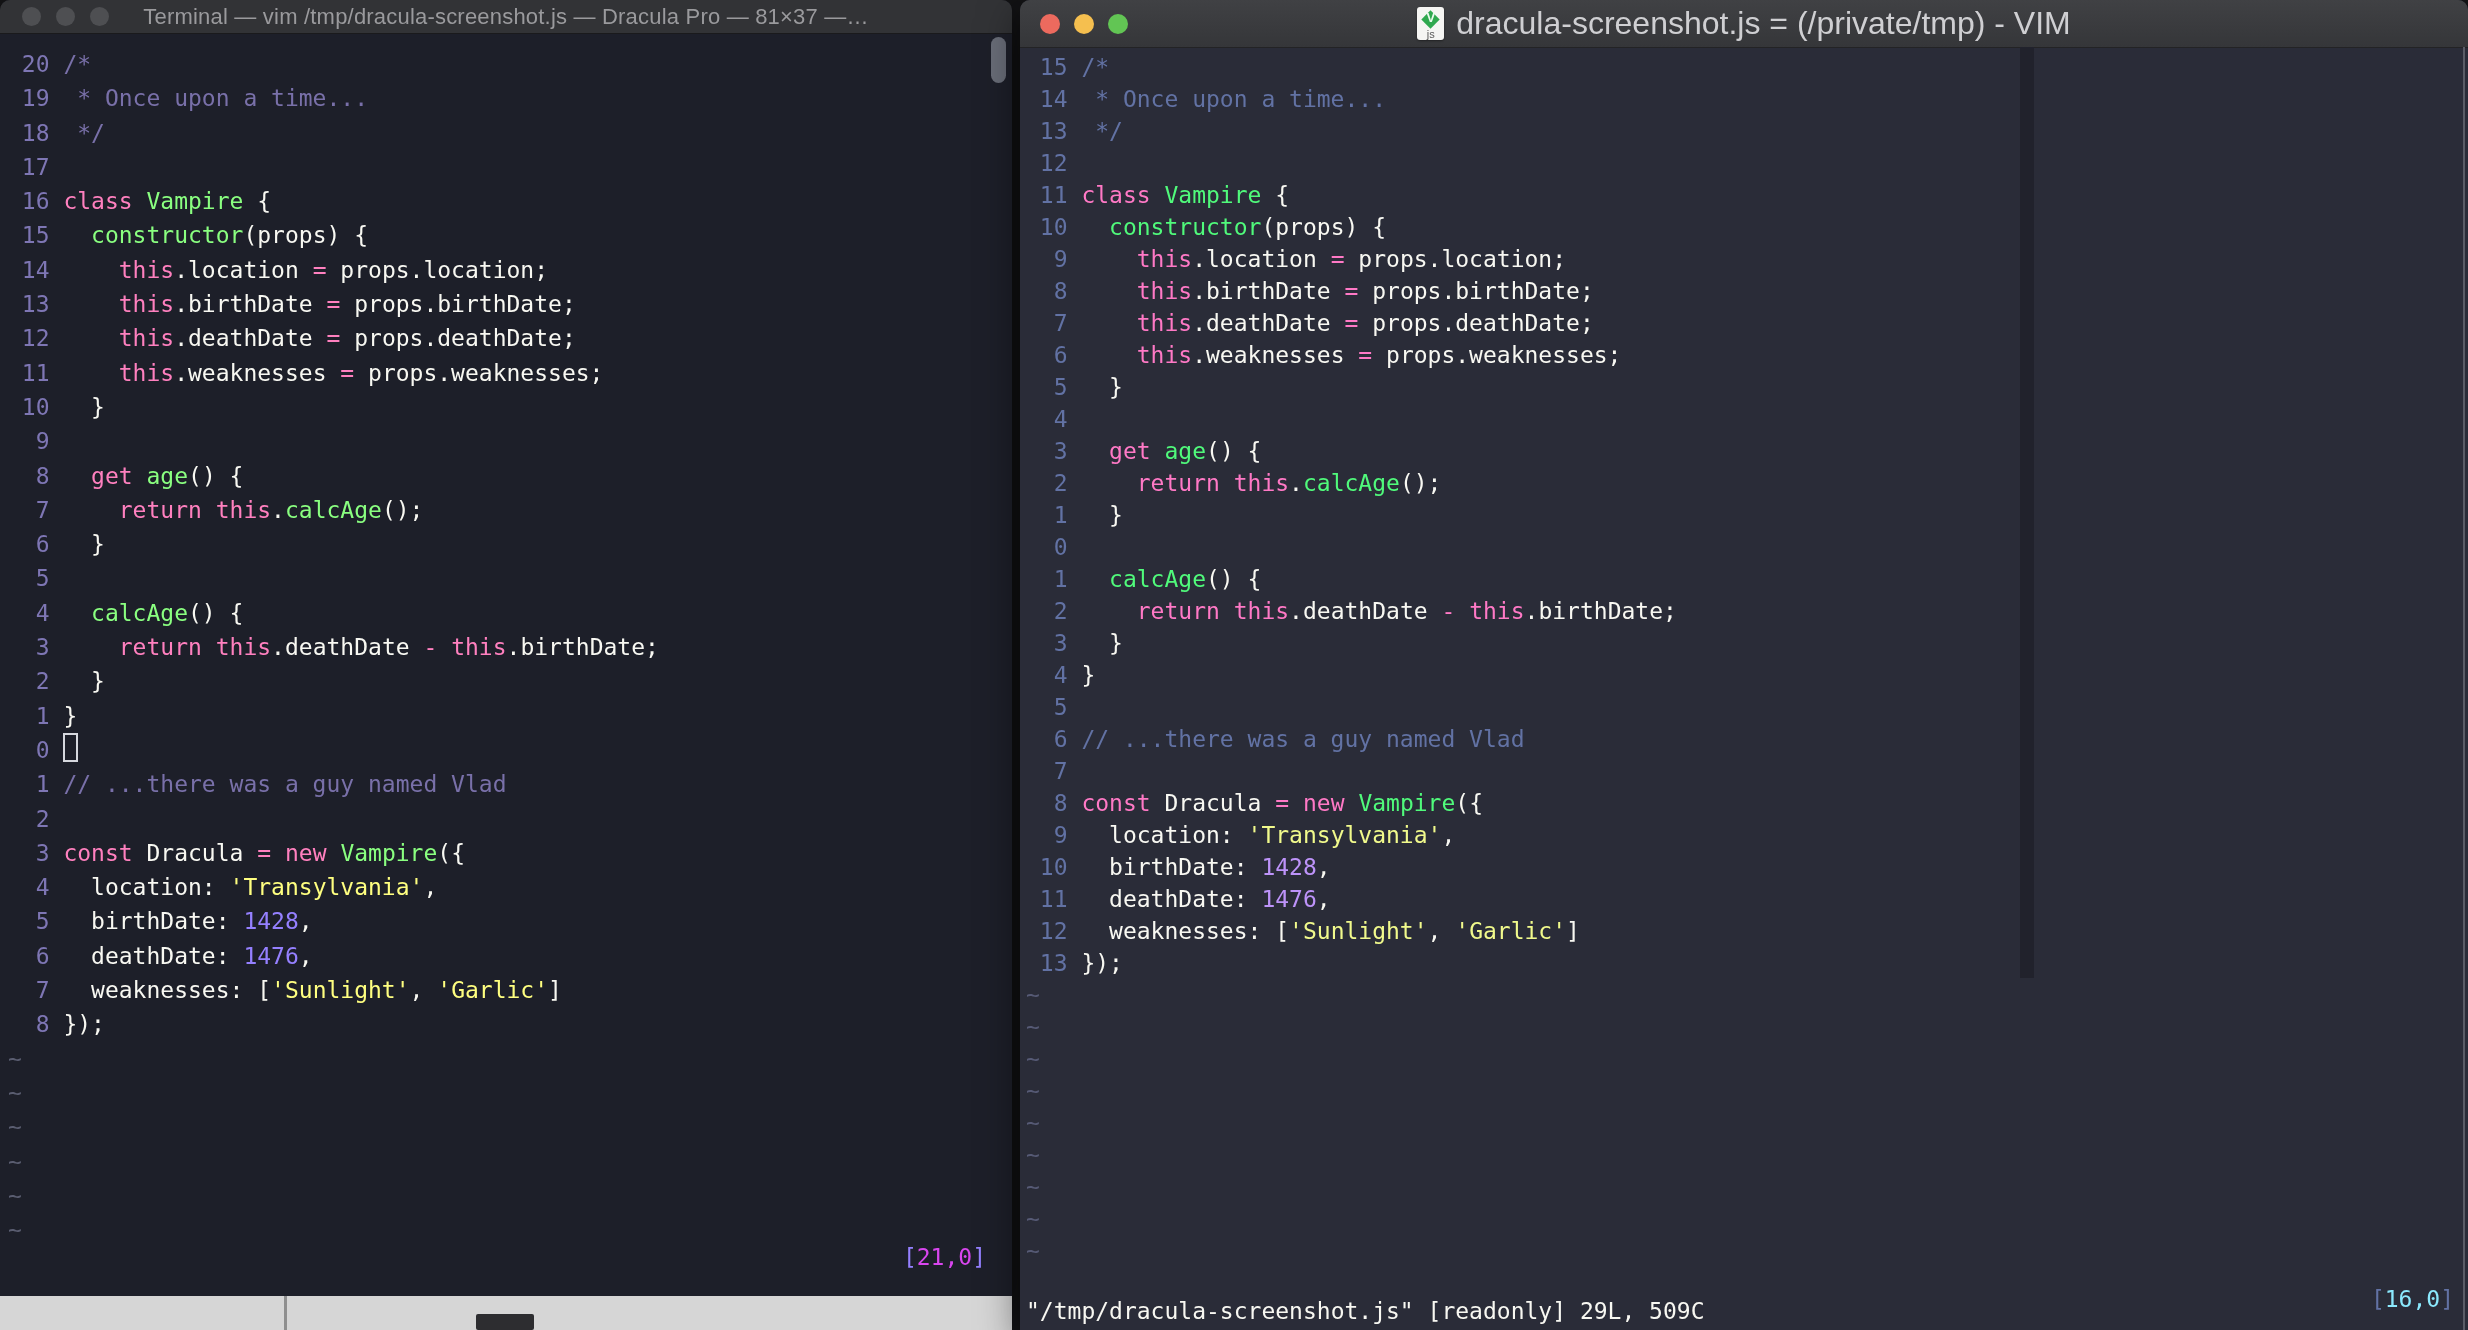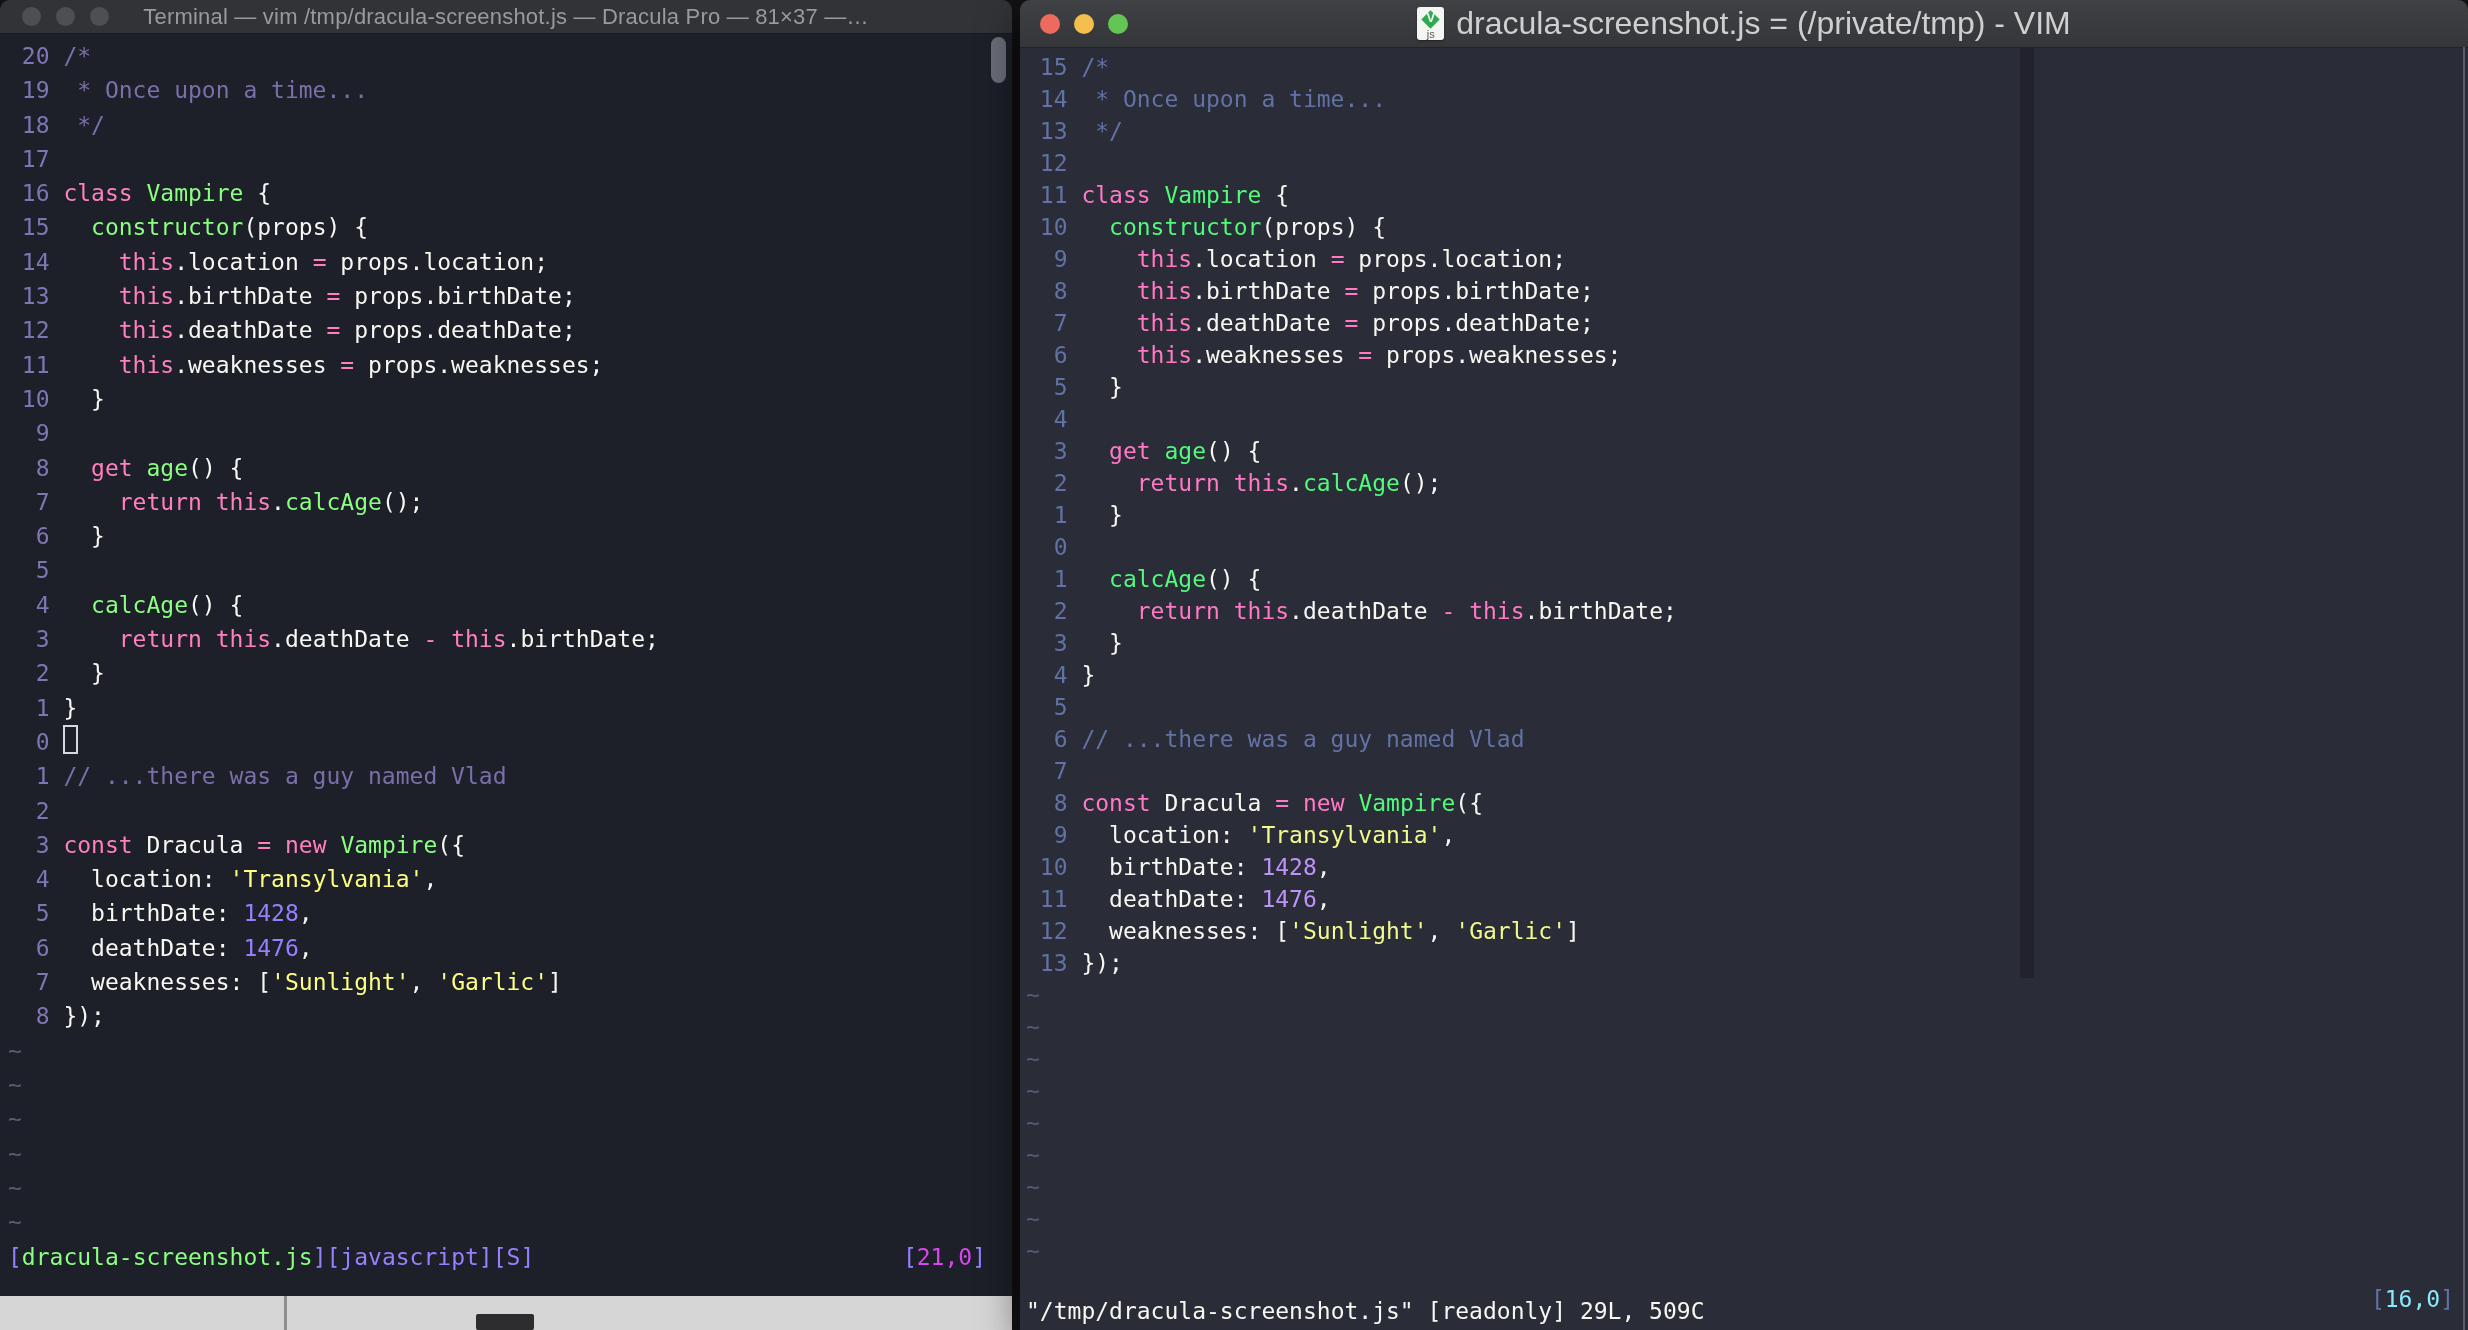--- a/index.html
+++ b/index.html
@@ -13,21 +13,21 @@
   .win-left .titlebar{position:relative;height:33px;background:#323336;border-bottom:1px solid #1a1a1c;
        border-radius:10px 10px 0 0;display:flex;align-items:center;justify-content:center;}
   .win-left .title{font-family:"Liberation Sans", sans-serif;font-size:22px;color:#9a9a9d;
        white-space:nowrap;letter-spacing:.2px;}
   .lights{position:absolute;left:0;top:0;height:100%;display:flex;align-items:center;}
   .light{border-radius:50%;}
   .win-left .light{width:19px;height:19px;background:#4e4f52;margin-left:15px;}
   .win-left .light:first-child{margin-left:22px;}
 
   .code{position:absolute;left:0;right:0;font-size:23px;white-space:pre;}
-  .win-left .code{top:33px;padding:6px 0 0 8px;line-height:34.3px;}
+  .win-left .code{top:33px;padding:14px 0 0 8px;line-height:34.3px;}
   .ln{display:inline-block;width:3ch;text-align:right;margin-right:1ch;}
   .win-left .ln{color:#7e76b4;}
   .win-left .c-w{color:#f8f8f2}.win-left .c-k{color:#ff80bf}.win-left .c-f{color:#8aff80}
   .win-left .c-s{color:#ffff80}.win-left .c-n{color:#9580ff}.win-left .c-c{color:#7970a9}
   .win-left .tilde{color:#5a5d70;}
   .hollow-cursor{display:inline-block;width:11px;height:25px;border:2px solid #d6d8de;
        vertical-align:-4px;}
   .statusline{position:absolute;font-size:23px;white-space:pre;}
   .win-left .statusline{left:8px;top:1244px;}
   .win-left .pos-indicator{left:auto;right:26px;top:1244px;}
@@ -80,21 +80,20 @@
 <div class="window win-left">
   <div class="titlebar">
     <div class="lights">
       <div class="light"></div>
       <div class="light"></div>
       <div class="light"></div>
     </div>
     <div class="title">Terminal — vim /tmp/dracula-screenshot.js — Dracula Pro — 81×37 —…</div>
   </div>
   <div class="code"><div><span class="ln">20</span><span class="c-c">/*</span></div><div><span class="ln">19</span><span class="c-c"> * Once upon a time...</span></div><div><span class="ln">18</span><span class="c-c"> */</span></div><div><span class="ln">17</span></div><div><span class="ln">16</span><span class="c-k">class</span><span class="c-w"> </span><span class="c-f">Vampire</span><span class="c-w"> {</span></div><div><span class="ln">15</span><span class="c-w">  </span><span class="c-f">constructor</span><span class="c-w">(props) {</span></div><div><span class="ln">14</span><span class="c-w">    </span><span class="c-k">this</span><span class="c-w">.location </span><span class="c-k">=</span><span class="c-w"> props.location;</span></div><div><span class="ln">13</span><span class="c-w">    </span><span class="c-k">this</span><span class="c-w">.birthDate </span><span class="c-k">=</span><span class="c-w"> props.birthDate;</span></div><div><span class="ln">12</span><span class="c-w">    </span><span class="c-k">this</span><span class="c-w">.deathDate </span><span class="c-k">=</span><span class="c-w"> props.deathDate;</span></div><div><span class="ln">11</span><span class="c-w">    </span><span class="c-k">this</span><span class="c-w">.weaknesses </span><span class="c-k">=</span><span class="c-w"> props.weaknesses;</span></div><div><span class="ln">10</span><span class="c-w">  }</span></div><div><span class="ln">9</span></div><div><span class="ln">8</span><span class="c-w">  </span><span class="c-k">get</span><span class="c-w"> </span><span class="c-f">age</span><span class="c-w">() {</span></div><div><span class="ln">7</span><span class="c-w">    </span><span class="c-k">return</span><span class="c-w"> </span><span class="c-k">this</span><span class="c-w">.</span><span class="c-f">calcAge</span><span class="c-w">();</span></div><div><span class="ln">6</span><span class="c-w">  }</span></div><div><span class="ln">5</span></div><div><span class="ln">4</span><span class="c-w">  </span><span class="c-f">calcAge</span><span class="c-w">() {</span></div><div><span class="ln">3</span><span class="c-w">    </span><span class="c-k">return</span><span class="c-w"> </span><span class="c-k">this</span><span class="c-w">.deathDate </span><span class="c-k">-</span><span class="c-w"> </span><span class="c-k">this</span><span class="c-w">.birthDate;</span></div><div><span class="ln">2</span><span class="c-w">  }</span></div><div><span class="ln">1</span><span class="c-w">}</span></div><div><span class="ln">0</span><span class="hollow-cursor"></span></div><div><span class="ln">1</span><span class="c-c">// ...there was a guy named Vlad</span></div><div><span class="ln">2</span></div><div><span class="ln">3</span><span class="c-k">const</span><span class="c-w"> Dracula </span><span class="c-k">=</span><span class="c-w"> </span><span class="c-k">new</span><span class="c-w"> </span><span class="c-f">Vampire</span><span class="c-w">({</span></div><div><span class="ln">4</span><span class="c-w">  location: </span><span class="c-s">'Transylvania'</span><span class="c-w">,</span></div><div><span class="ln">5</span><span class="c-w">  birthDate: </span><span class="c-n">1428</span><span class="c-w">,</span></div><div><span class="ln">6</span><span class="c-w">  deathDate: </span><span class="c-n">1476</span><span class="c-w">,</span></div><div><span class="ln">7</span><span class="c-w">  weaknesses: [</span><span class="c-s">'Sunlight'</span><span class="c-w">, </span><span class="c-s">'Garlic'</span><span class="c-w">]</span></div><div><span class="ln">8</span><span class="c-w">});</span></div><div><span class="tilde">~</span></div><div><span class="tilde">~</span></div><div><span class="tilde">~</span></div><div><span class="tilde">~</span></div><div><span class="tilde">~</span></div><div><span class="tilde">~</span></div></div>
-  <div class="statusline"><span class="c-sb">[</span><span class="c-sfile">dracula-screenshot.js</span><span class="c-sb">]</span><span class="c-sb">[javascript][S]</span></div>
   <div class="statusline pos-indicator"><span class="c-sb">[</span><span class="c-spos">21,0</span><span class="c-sb">]</span></div>
   <div class="scroll-thumb"></div>
 </div>
 
 <div class="desktop-strip">
   <div class="vline"></div>
   <div class="text-blob"></div>
 </div>
 
 <div class="window win-right">

